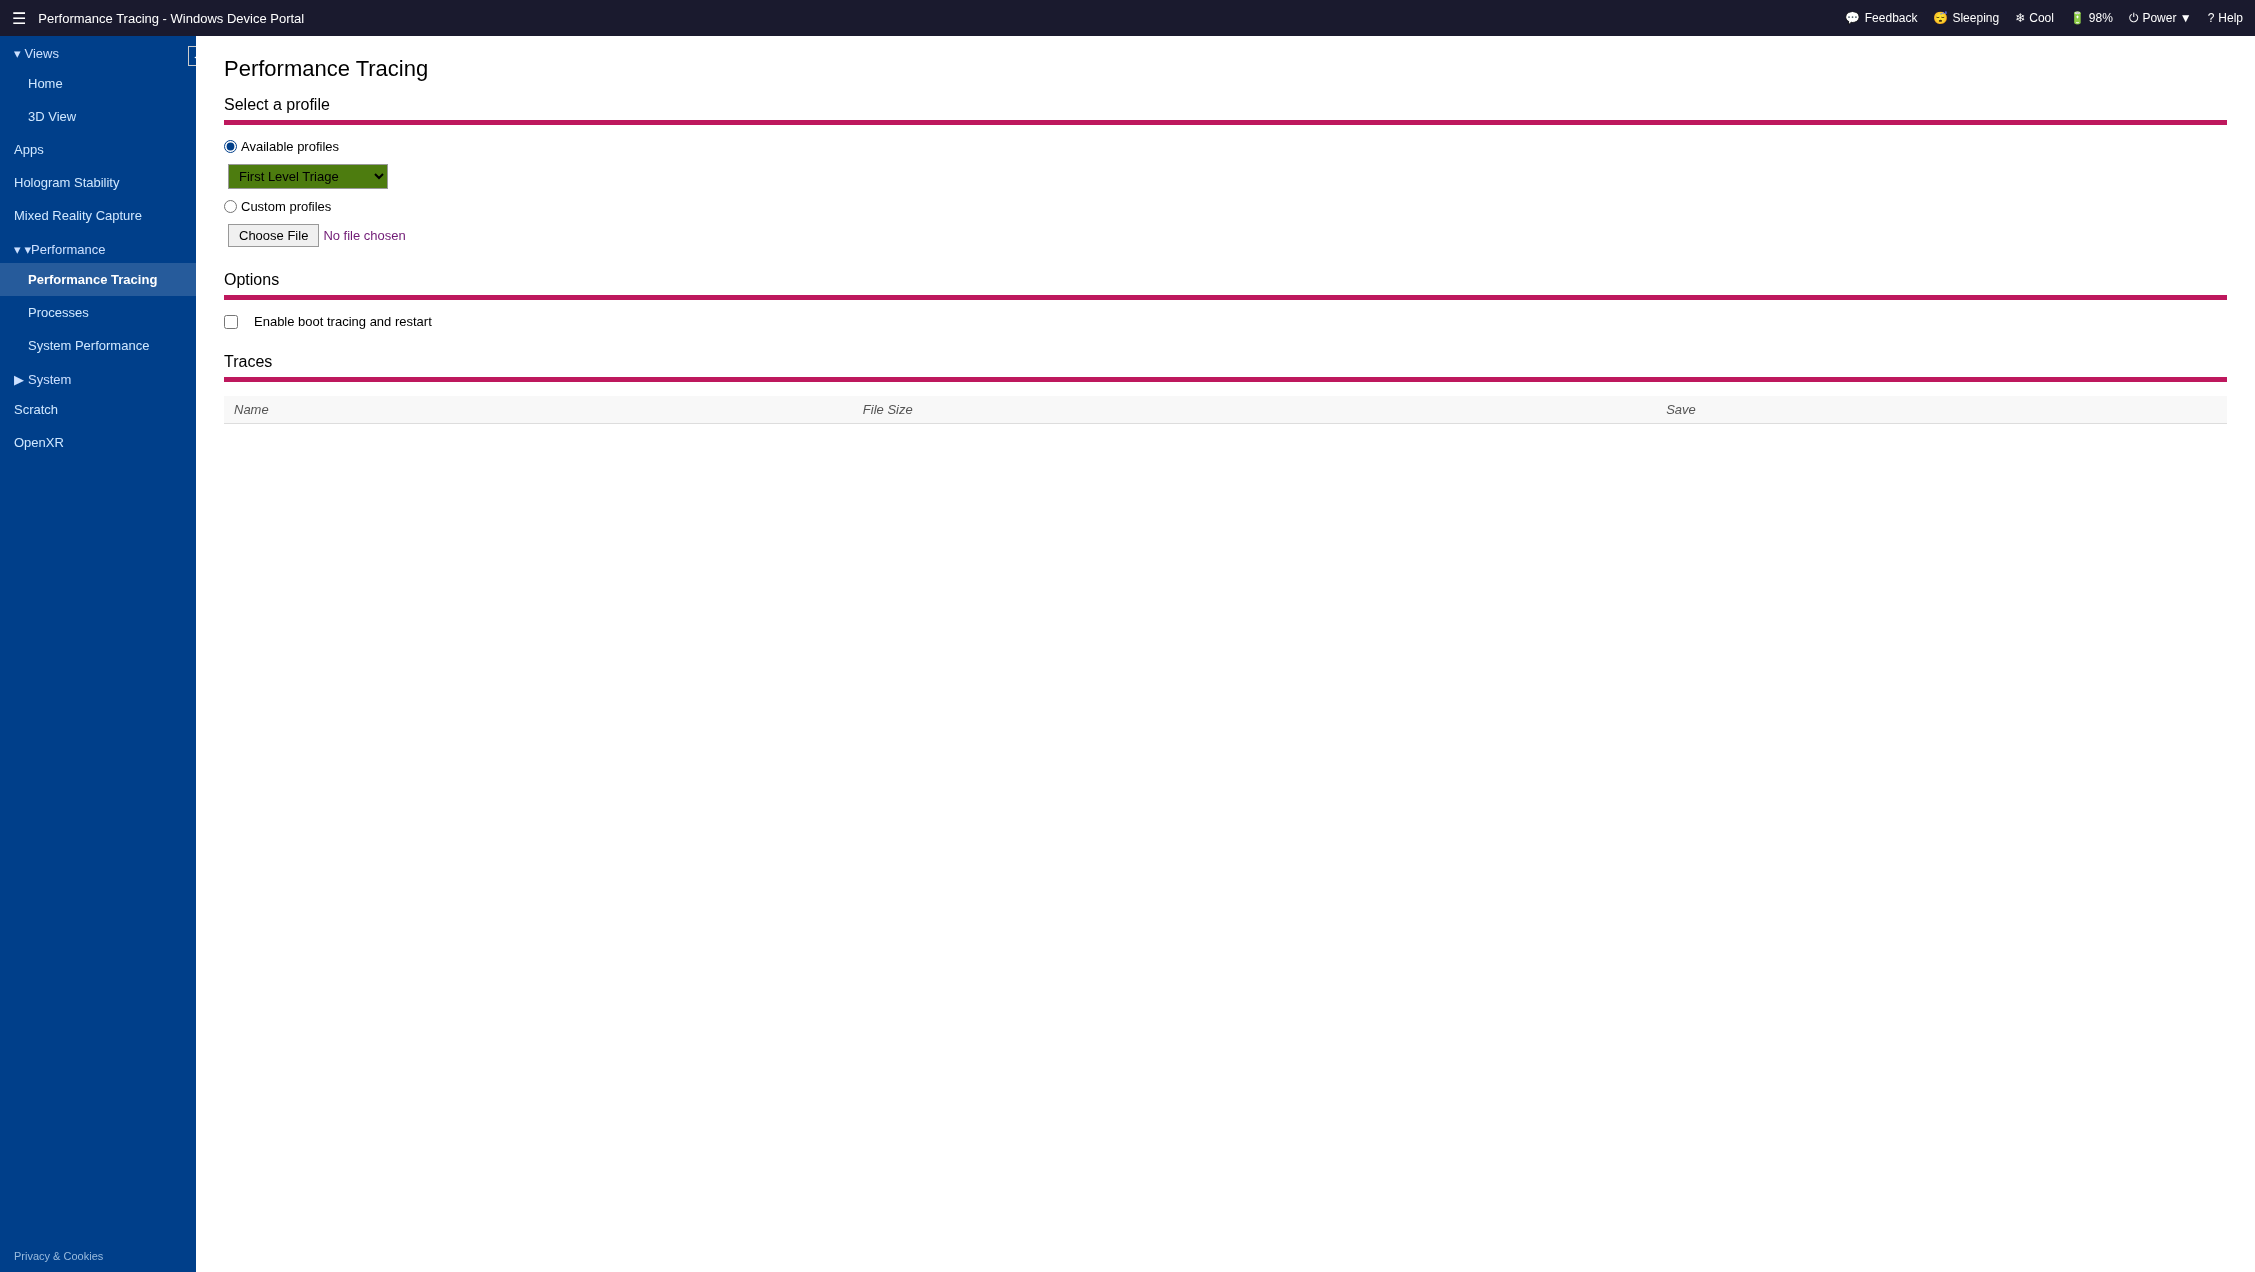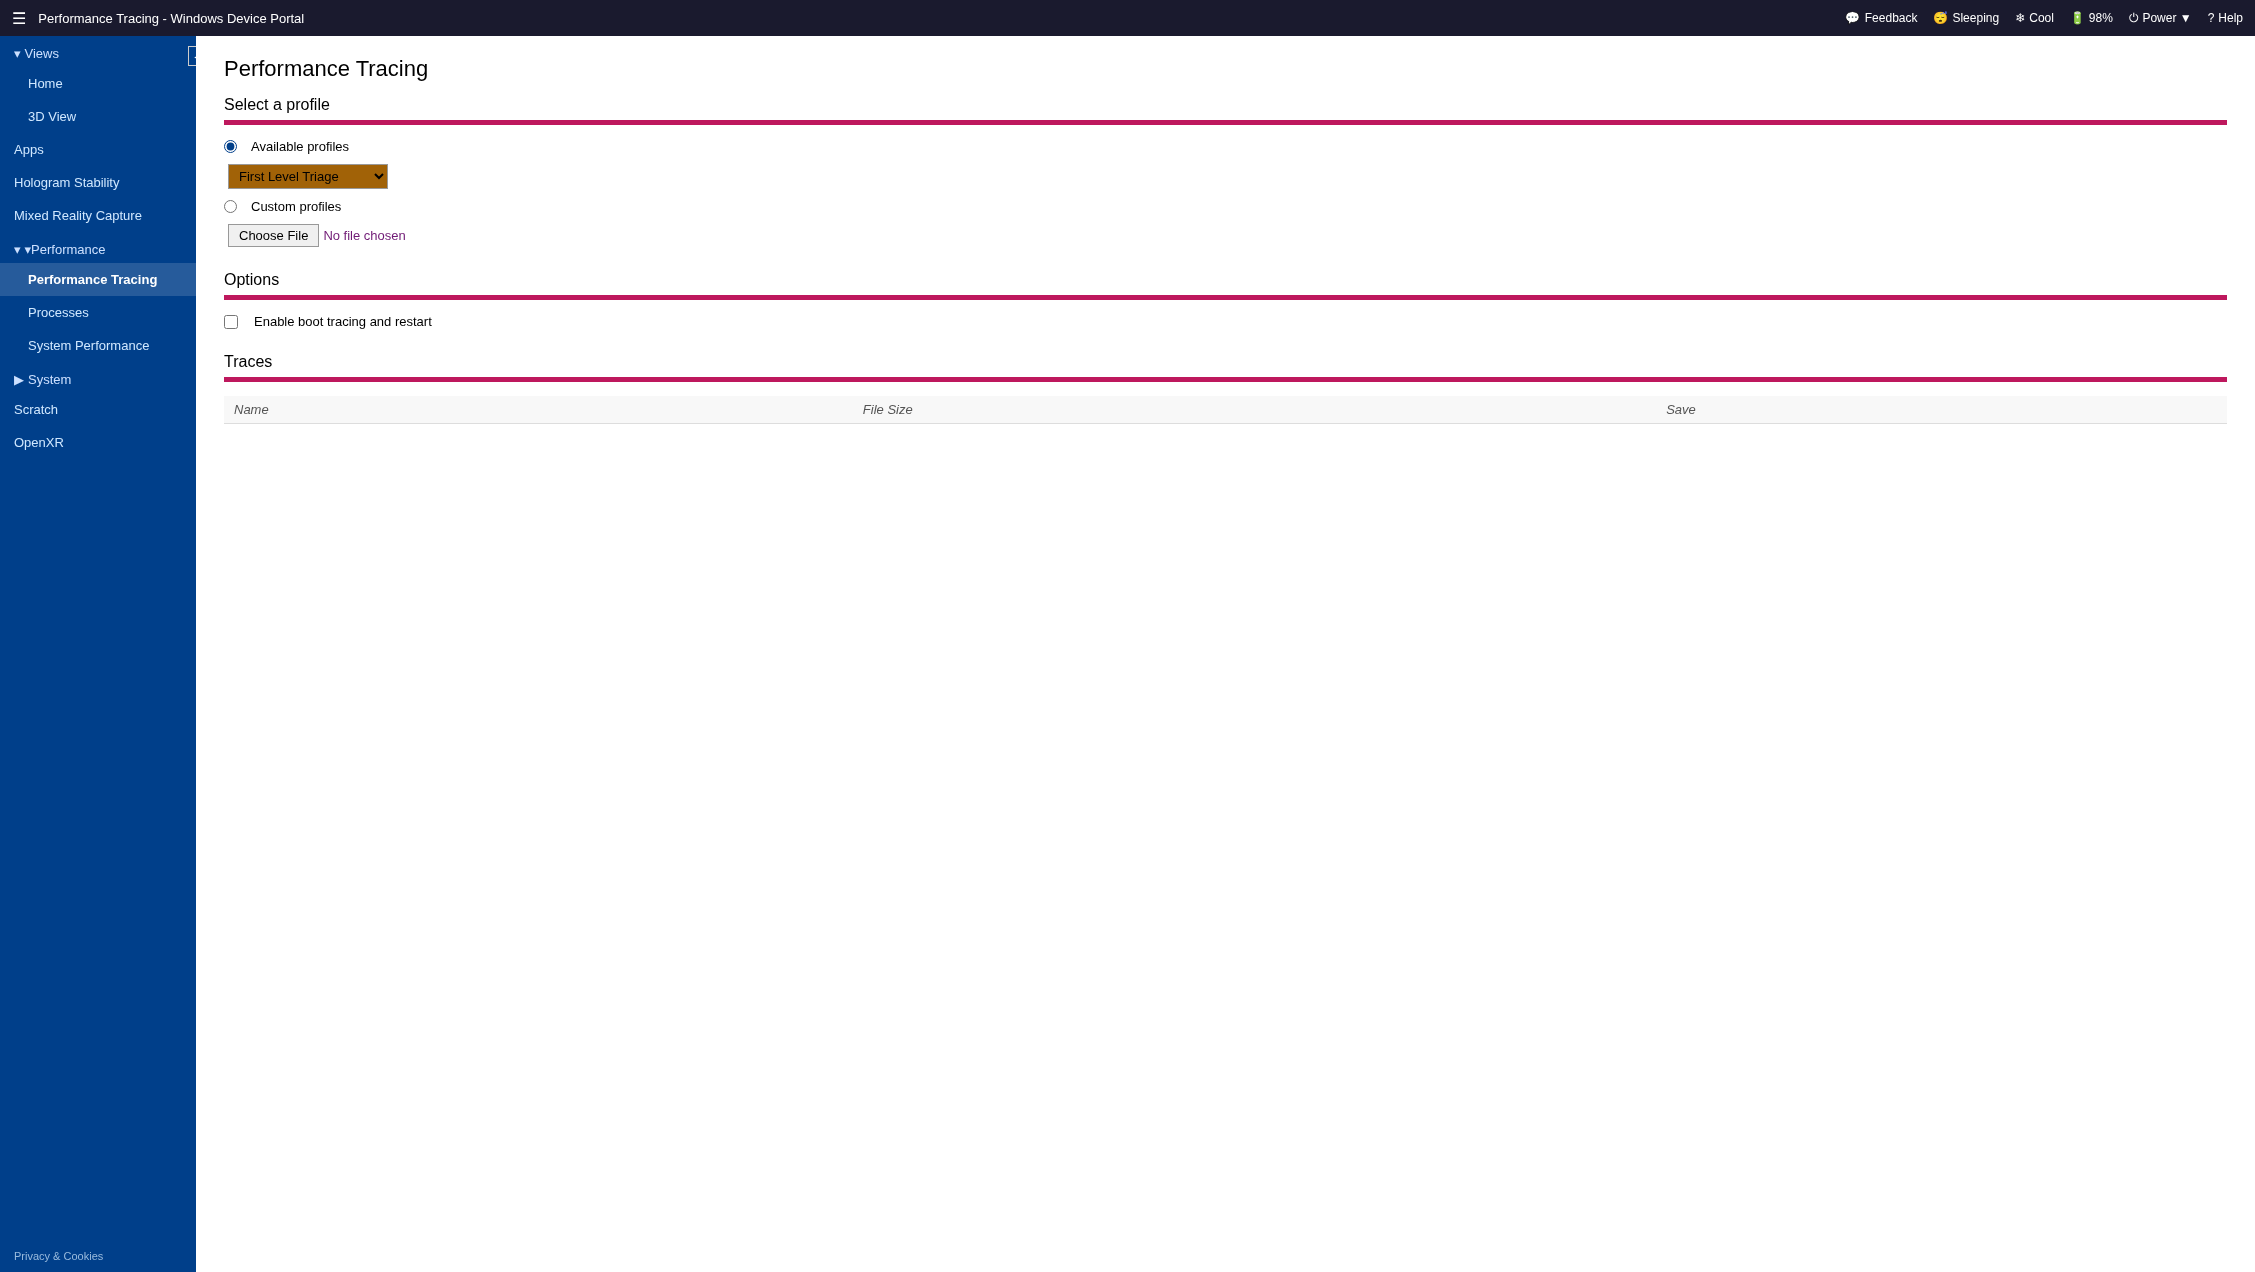--- a/index.html
+++ b/index.html
@@ -84,33 +84,33 @@
       font-size: 16px;
       font-weight: 400;
       color: #000;
       border-bottom: 5px solid #be185d;
       padding-bottom: 6px;
       margin-bottom: 14px;
     }
     .section { margin-bottom: 24px; }
 
     
-    .radio-row { display: flex; align-items: center; gap: 14px; margin-bottom: 10px; font-size: 13px; }
+    .radio-row { display: flex; align-items: center; gap: 4px; margin-bottom: 10px; font-size: 13px; }
     .radio-row input[type=radio] { accent-color: #003f8a; }
 
     
     .profile-dropdown {
       margin-bottom: 10px;
       margin-left: 4px;
     }
     .profile-dropdown select {
       padding: 3px 6px;
       font-size: 13px;
       border: 1px solid #999;
-      background: #a16207;
+      background: #4d7c0f;
       min-width: 160px;
     }
 
     
     .file-row { display: flex; align-items: center; gap: 4px; margin-bottom: 6px; margin-left: 4px; }
     .file-btn {
       padding: 3px 10px;
       font-size: 13px;
       background: #f0f0f0;
       border: 1px solid #999;

